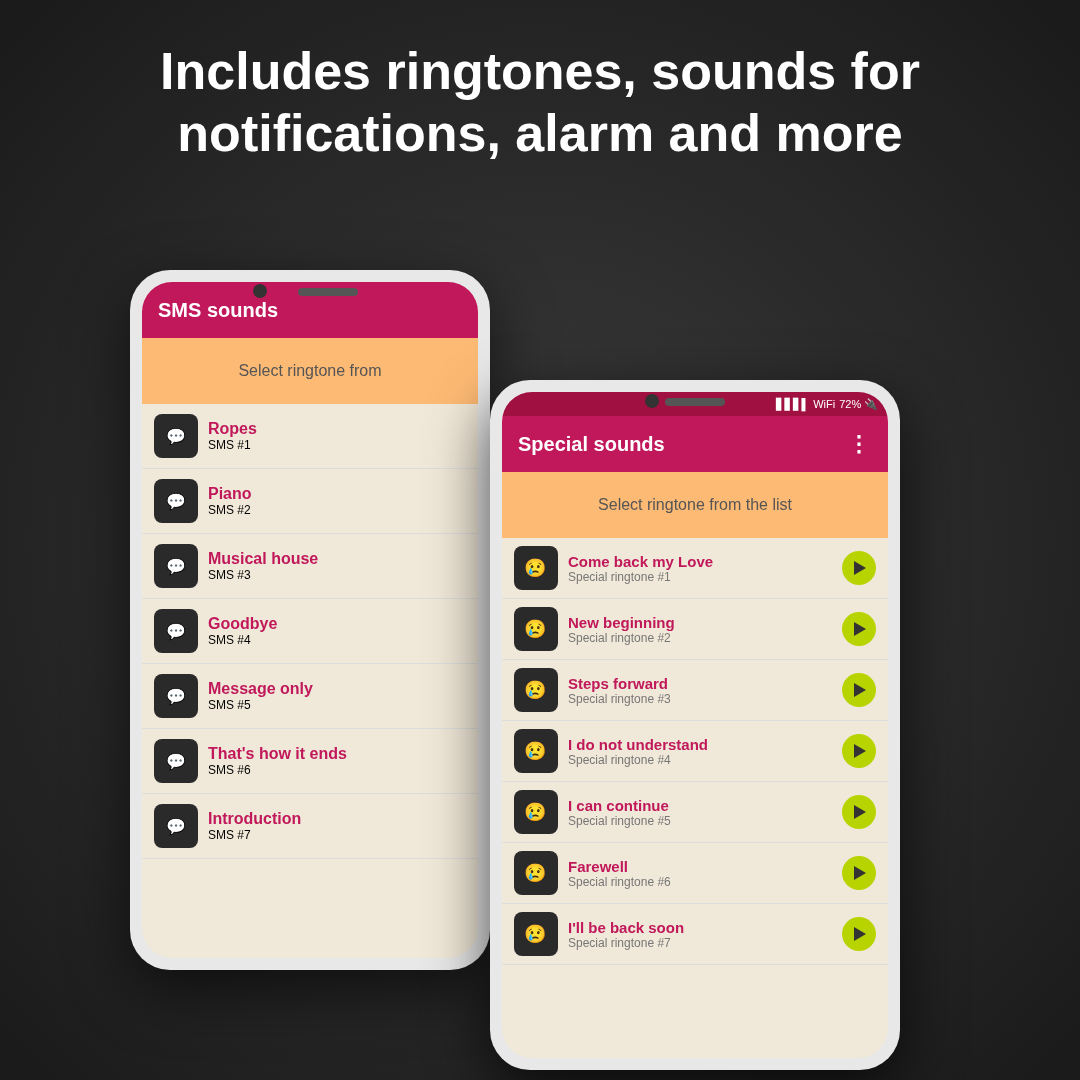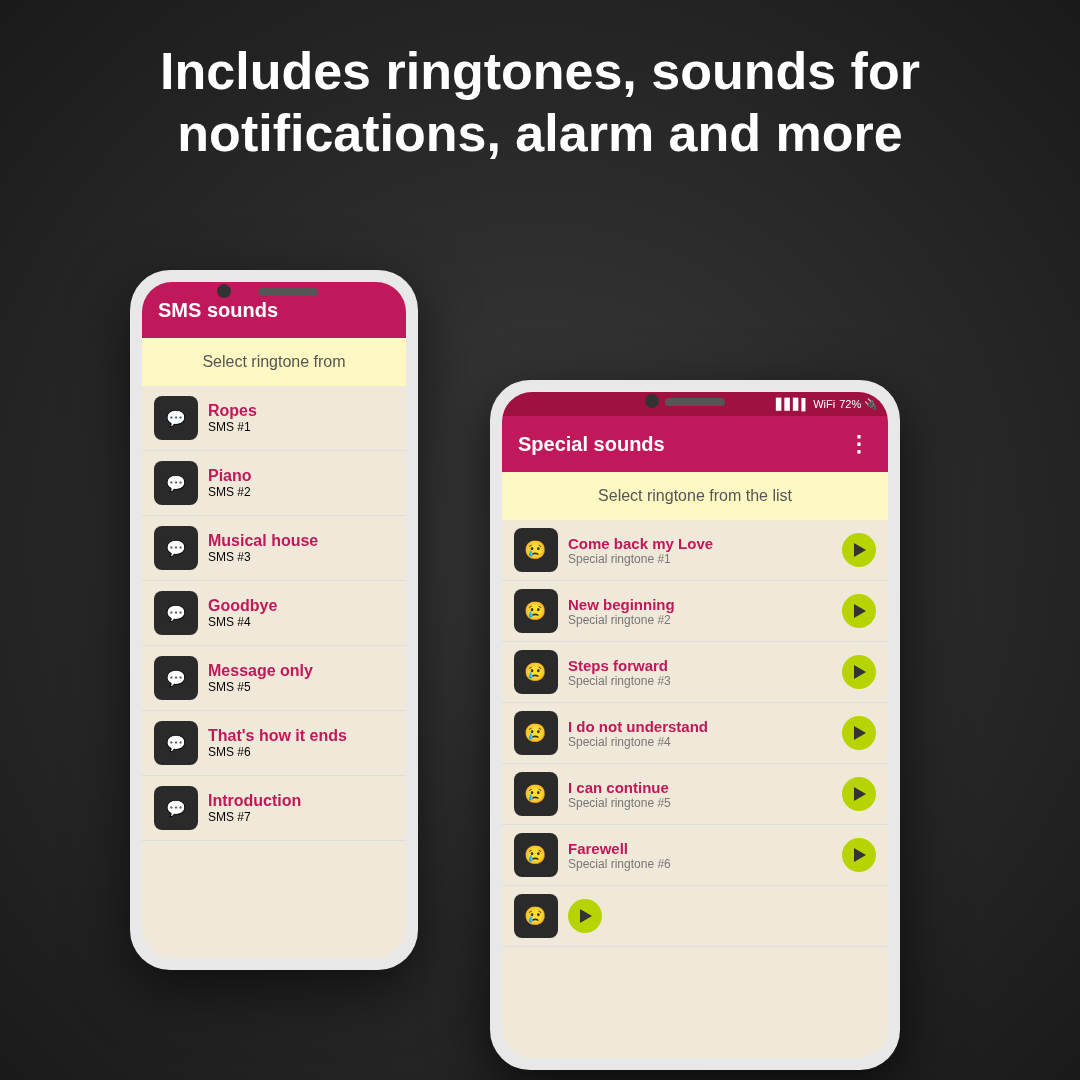--- a/index.html
+++ b/index.html
@@ -32,21 +32,21 @@
       line-height: 1.2;
       padding: 20px 68px;
       z-index: 10;
     }
 
     
     .phone1 {
       position: absolute;
       left: 130px;
       top: 270px;
-      width: 288px;
+      width: 360px;
       height: 700px;
       background: #e8e8e8;
       border-radius: 40px;
       box-shadow: 0 20px 60px rgba(0,0,0,0.6);
       overflow: hidden;
       z-index: 5;
     }
 
     .phone1-inner {
       position: absolute;
@@ -139,25 +139,25 @@
       gap: 4px;
     }
 
     .status-icon {
       color: white;
       font-size: 11px;
     }
 
     
     .list-header {
-      padding: 15px 16px;
+      padding: 24px 16px;
       text-align: center;
       font-size: 16px;
       color: #555;
-      background: #fef9c3;
+      background: #fdba74;
     }
 
     
     .ringtone-item {
       display: flex;
       align-items: center;
       padding: 8px 12px;
       border-bottom: 1px solid #ddd;
       background: #f0e8d8;
       gap: 10px;
@@ -407,20 +407,24 @@
           <div class="ringtone-title"><span class="bold-word">Farewell</span></div>
           <div class="ringtone-subtitle">Special ringtone #6</div>
         </div>
         <div class="play-btn">
           <div class="play-triangle"></div>
         </div>
       </div>
 
       <div class="ringtone-item">
         <div class="ringtone-icon">😢</div>
+        <div class="ringtone-info">
+          <div class="ringtone-title">I'll be <span class="bold-word">back soon</span></div>
+          <div class="ringtone-subtitle">Special ringtone #7</div>
+        </div>
         <div class="play-btn">
           <div class="play-triangle"></div>
         </div>
       </div>
 
     </div>
   </div>
 </div>
 
 </body></html>

